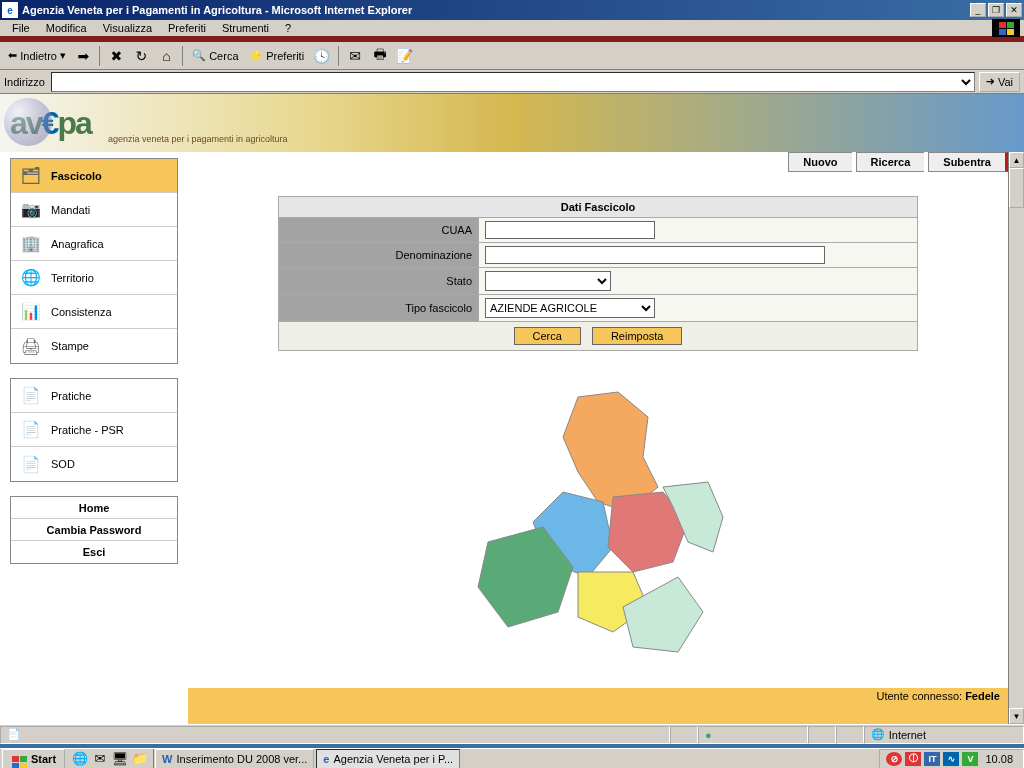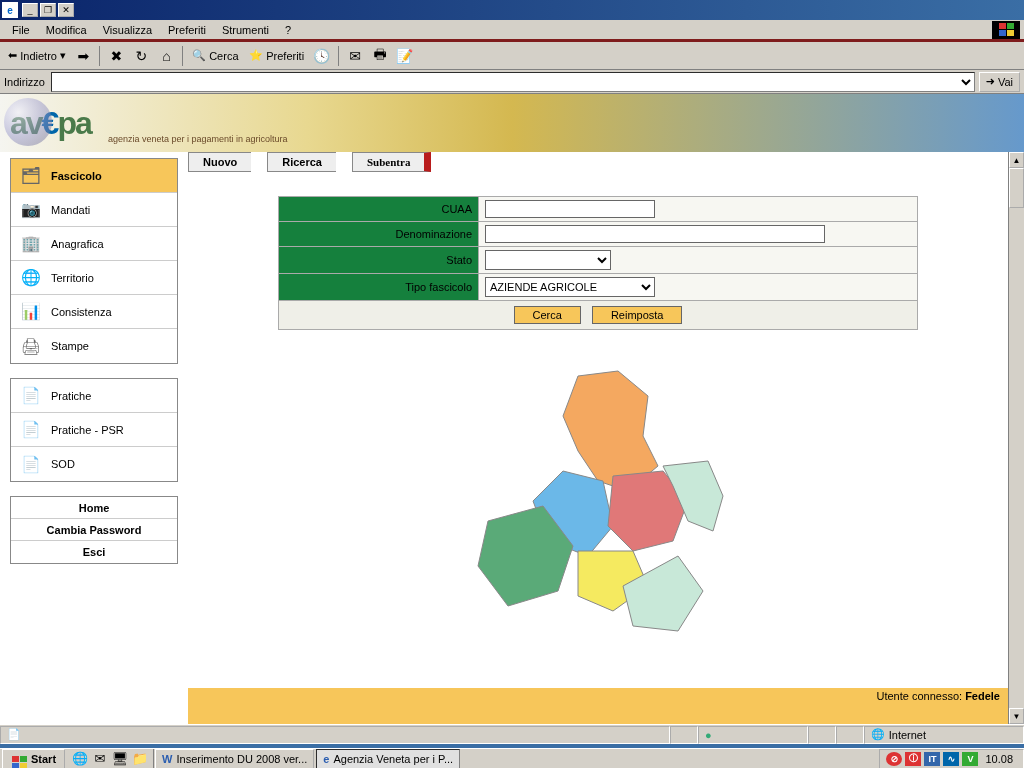--- a/index.html
+++ b/index.html
@@ -6,21 +6,21 @@
 body { font-family: Tahoma, Arial, sans-serif; font-size: 11px; background: #3a6ea5; width: 1024px; height: 768px; overflow: hidden; position: relative; }
 
 
 .titlebar { background: linear-gradient(to right, #0a246a, #3a6ea5); height: 20px; display: flex; align-items: center; color: white; padding: 0 2px; }
 .titlebar .ie-icon { width: 16px; height: 16px; background: #fff; margin-right: 4px; display: inline-flex; align-items: center; justify-content: center; color: #0066cc; font-weight: bold; font-size: 10px; }
 .titlebar .title { flex: 1; font-weight: bold; font-size: 11px; }
 .titlebar .winbtns { display: flex; gap: 2px; }
 .titlebar .winbtn { width: 16px; height: 14px; background: #d4d0c8; border: 1px outset #fff; font-size: 9px; display: flex; align-items: center; justify-content: center; cursor: pointer; color: #000; }
 
 
-.menubar { background: #d4d0c8; height: 22px; display: flex; align-items: center; padding: 0 4px; border-bottom: 3px solid #7f1d1d; }
+.menubar { background: #d4d0c8; height: 22px; display: flex; align-items: center; padding: 0 4px; border-bottom: 6px solid #7f1d1d; }
 .menubar .menuitem { padding: 2px 8px; cursor: pointer; }
 .menubar .flag { margin-left: auto; width: 28px; height: 18px; background: #000; display: flex; align-items: center; justify-content: center; }
 
 
 .toolbar { background: #d4d0c8; height: 28px; display: flex; align-items: center; padding: 0 4px; border-bottom: 1px solid #808080; gap: 3px; }
 .toolbar .tbbtn { width: 22px; height: 22px; display: inline-flex; align-items: center; justify-content: center; font-size: 14px; cursor: pointer; border: 1px solid transparent; }
 .toolbar .tbsep { width: 1px; height: 20px; background: #808080; margin: 0 2px; }
 .toolbar .tblabel { padding: 0 4px; cursor: pointer; display: inline-flex; align-items: center; gap: 3px; }
 
 
@@ -47,28 +47,28 @@
 .navgroup { border: 1px solid #888; margin-bottom: 14px; }
 .navitem { height: 34px; display: flex; align-items: center; padding: 0 8px; border-bottom: 1px solid #ccc; cursor: pointer; gap: 8px; }
 .navgroup .navitem:last-child { border-bottom: none; }
 .navitem.active { background: #f7c65a; font-weight: bold; }
 .navitem .navicon { width: 24px; height: 20px; display: inline-flex; align-items: center; justify-content: center; font-size: 16px; color: #666; }
 .navitem2 { height: 22px; display: flex; align-items: center; justify-content: center; border-bottom: 1px solid #ccc; cursor: pointer; font-weight: bold; }
 .navgroup .navitem2:last-child { border-bottom: none; }
 
 
 .main { flex: 1; padding: 0 16px 0 0; position: relative; }
-.tabs { display: flex; gap: 16px; margin-bottom: 24px; }
+.tabs { display: flex; gap: 4px; margin-bottom: 24px; justify-content: flex-end; }
 .tab { padding: 3px 14px; border: 1px solid #888; background: #eee; cursor: pointer; font-weight: bold; font-size: 11px; border-right: none; }
-.tab:last-child { border-right: 7px solid #b91c1c; font-family: Liberation Serif, serif; }
+.tab:last-child { border-right: 3px solid #b91c1c; }
 
 .formpanel { margin: 0 auto; width: 640px; border: 1px solid #888; border-collapse: collapse; }
 .formpanel th { background: #e6e6e6; text-align: center; padding: 4px; font-weight: bold; border: 1px solid #aaa; }
 .formpanel td { border: 1px solid #aaa; padding: 3px 6px; background: #f0f0f0; }
-.formpanel td.label { text-align: right; width: 200px; background: #15803d; }
+.formpanel td.label { text-align: right; width: 200px; background: #a3a3a3; }
 .formpanel td.field { background: #f7f7f2; }
 .formpanel input[type=text] { border: 1px solid #666; height: 18px; font-size: 11px; padding: 0 2px; background: white; }
 .formpanel select { border: 1px solid #666; height: 20px; font-size: 11px; background: white; }
 .formpanel .btnrow { text-align: center; background: #efefe8; }
 .formpanel .btn { display: inline-block; padding: 2px 18px; background: #f7c65a; border: 1px solid #666; cursor: pointer; margin: 2px 4px; font-size: 11px; }
 
 .mapwrap { text-align: center; margin-top: 26px; }
 .mapwrap svg { width: 300px; height: 300px; }
 
 
@@ -95,20 +95,21 @@
 
 .wf { display: inline-grid; grid-template-columns: 7px 7px; grid-template-rows: 6px 6px; gap: 1px; }
 .wf span:nth-child(1){background:#d33;} .wf span:nth-child(2){background:#3a3;}
 .wf span:nth-child(3){background:#36c;} .wf span:nth-child(4){background:#ec3;}
 </style>
 </head>
 <body>
 
 <div class="titlebar">
   <span class="ie-icon">e</span>
+  <span class="title">Agenzia Veneta per i Pagamenti in Agricoltura - Microsoft Internet Explorer</span>
   <div class="winbtns">
     <div class="winbtn">_</div>
     <div class="winbtn">❐</div>
     <div class="winbtn">✕</div>
   </div>
 </div>
 
 <div class="menubar">
   <span class="menuitem">File</span>
   <span class="menuitem">Modifica</span>
@@ -217,20 +218,23 @@
 
   <div class="main">
     <div class="tabs">
       <div class="tab">Nuovo</div>
       <div class="tab">Ricerca</div>
       <div class="tab">Subentra</div>
     </div>
 
     <table class="formpanel">
       <tbody>
+          <tr>
+            <th colspan="2">Dati Fascicolo</th>
+          </tr>
       <tr>
         <td class="label">CUAA</td>
         <td class="field"><input type="text" style="width: 170px;" value=""></td>
       </tr>
       <tr>
         <td class="label">Denominazione</td>
         <td class="field"><input type="text" style="width: 340px;" value=""></td>
       </tr>
       <tr>
         <td class="label">Stato</td>

